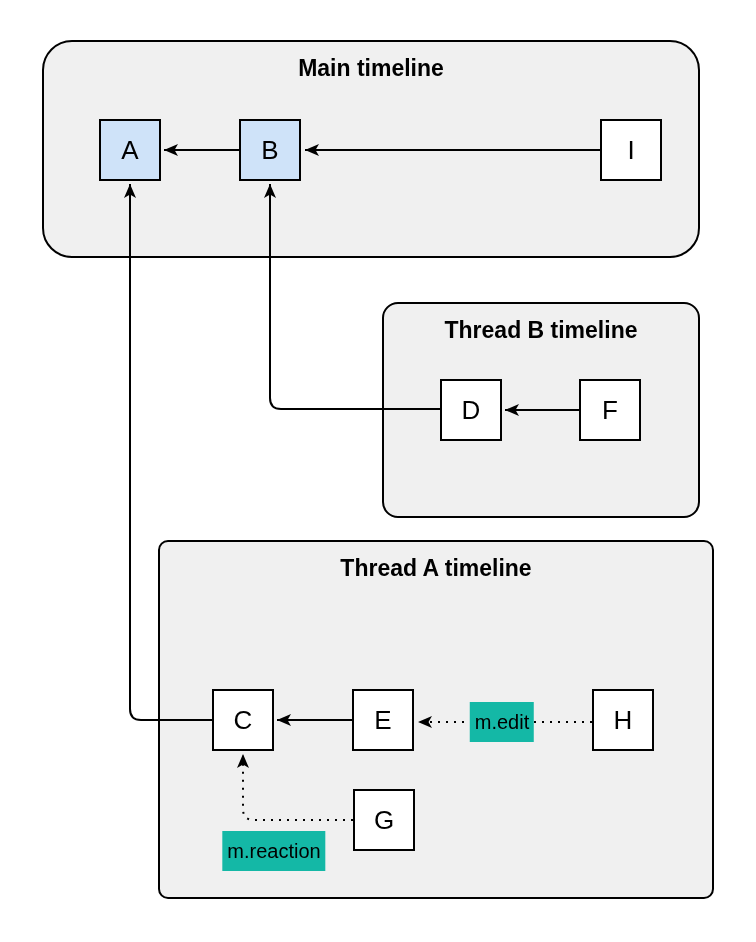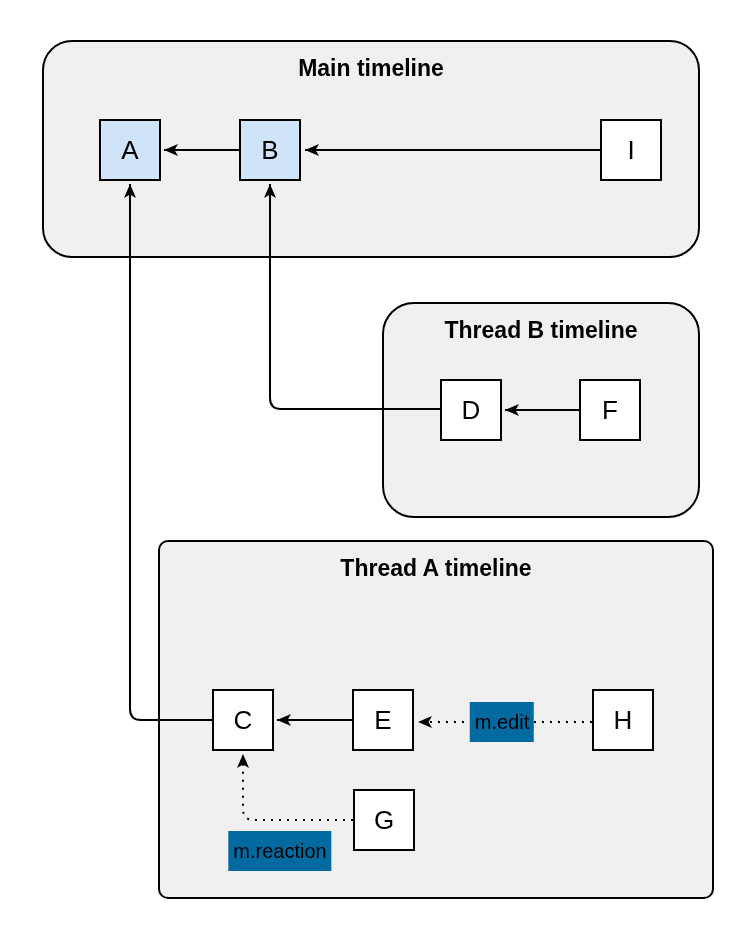--- a/index.html
+++ b/index.html
@@ -44,38 +44,38 @@
     box-sizing: border-box;
     display: flex;
     align-items: center;
     justify-content: center;
     font-size: 26px;
     color: #000000;
   }
   .edge-label {
     position: absolute;
     transform: translate(-50%, -50%);
-    background: #0369a1;
+    background: #14b8a6;
     padding: 8px 5px;
     font-size: 20px;
     line-height: 1.2;
     color: #000000;
     white-space: nowrap;
   }
 </style>
 </head>
 <body>
 
 <div class="canvas">
 
   <div class="container-box" style="left:42px; top:40px; width:658px; height:218px; border-radius:30px;">
     <div class="container-title">Main timeline</div>
   </div>
 
-  <div class="container-box" style="left:382px; top:302px; width:318px; height:216px; border-radius:32px;">
+  <div class="container-box" style="left:382px; top:302px; width:318px; height:216px; border-radius:16px;">
     <div class="container-title">Thread B timeline</div>
   </div>
 
   <div class="container-box" style="left:158px; top:540px; width:556px; height:359px; border-radius:10px;">
     <div class="container-title">Thread A timeline</div>
   </div>
 
   <svg class="edges-layer" width="756" height="942" viewBox="0 0 756 942" xmlns="http://www.w3.org/2000/svg">
     <defs>
       <marker id="arrow" markerUnits="userSpaceOnUse" markerWidth="16" markerHeight="16" viewBox="0 0 16 16" refX="15" refY="8" orient="auto">
@@ -122,15 +122,15 @@
     <span>E</span>
   </div>
   <div class="node" style="left:592px; top:689px;">
     <span>H</span>
   </div>
   <div class="node" style="left:353px; top:789px;">
     <span>G</span>
   </div>
 
   <div class="edge-label" style="left:502px; top:722px;">m.edit</div>
-  <div class="edge-label" style="left:280px; top:851px;">m.reaction</div>
+  <div class="edge-label" style="left:274px; top:851px;">m.reaction</div>
 
 </div>
 
 </body></html>

